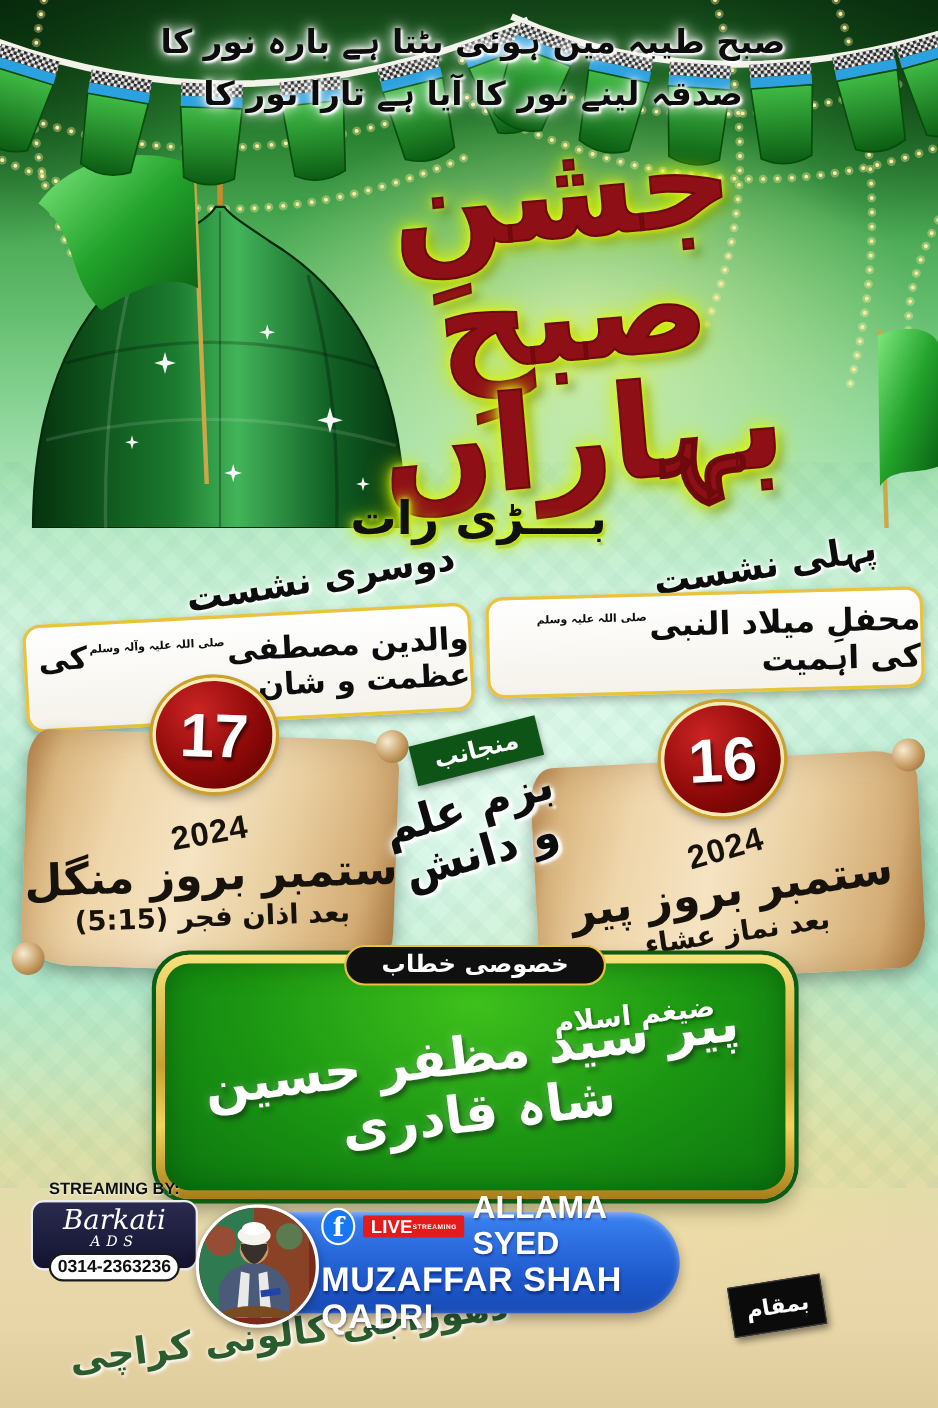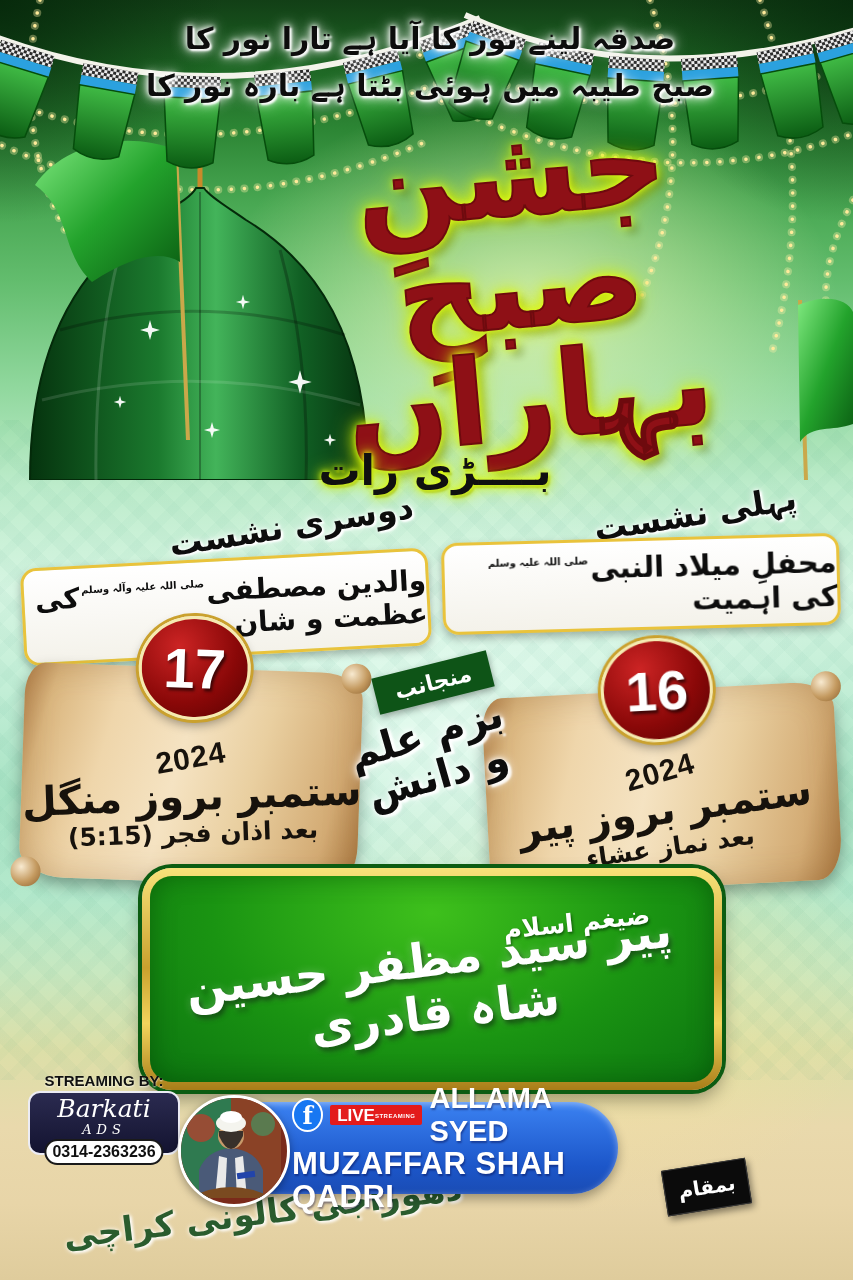--- a/index.html
+++ b/index.html
@@ -237,22 +237,22 @@
       <use href="#bunt" transform="translate(500,30) rotate(20)"></use>
       <use href="#bunt" transform="translate(567,48) rotate(12)"></use>
       <use href="#bunt" transform="translate(637,58) rotate(4)"></use>
       <use href="#bunt" transform="translate(709,57) rotate(-4)"></use>
       <use href="#bunt" transform="translate(784,47) rotate(-11)"></use>
       <use href="#bunt" transform="translate(841,34) rotate(-16)"></use>
     </g>
   </svg>
 
   <div class="poetry">
+    <div>صبح طیبہ میں ہوئی بٹتا ہے بارہ نور کا</div>
     <div>صدقہ لینے نور کا آیا ہے تارا نور کا</div>
-    <div>صبح طیبہ میں ہوئی بٹتا ہے بارہ نور کا</div>
   </div>
 
   <div class="title">جشنِ صبحِ بہاراں</div>
   <div class="big-night">بــــڑی رات</div>
 
   <div class="session-label label-1">پہلی نشست</div>
   <div class="session-banner banner-1">
     <span>
       <span>محفلِ میلاد النبی</span><span class="durood">صلی اللہ علیہ وسلم</span><span>کی اہمیت</span>
     </span>
@@ -284,20 +284,21 @@
       <div class="date-line">ستمبر بروز منگل</div>
       <div class="time-line">بعد اذان فجر (5:15)</div>
     </div>
   </div>
 
   <div class="org-tag">منجانب</div>
   <div class="org-name">بزم علم و دانش</div>
 
   <div class="gold-frame">
     <div class="green-panel">
+      <div class="special-pill">خصوصی خطاب</div>
       <div class="honorific">ضیغم اسلام</div>
       <div class="speaker-name">پیر سید مظفر حسین شاہ قادری</div>
     </div>
   </div>
 
   <div class="designed">
     <div class="designed-label">STREAMING BY:</div>
     <div class="brand-box">
       <div class="brand-name">Barkati</div>
       <div class="brand-sub">ADS</div>

